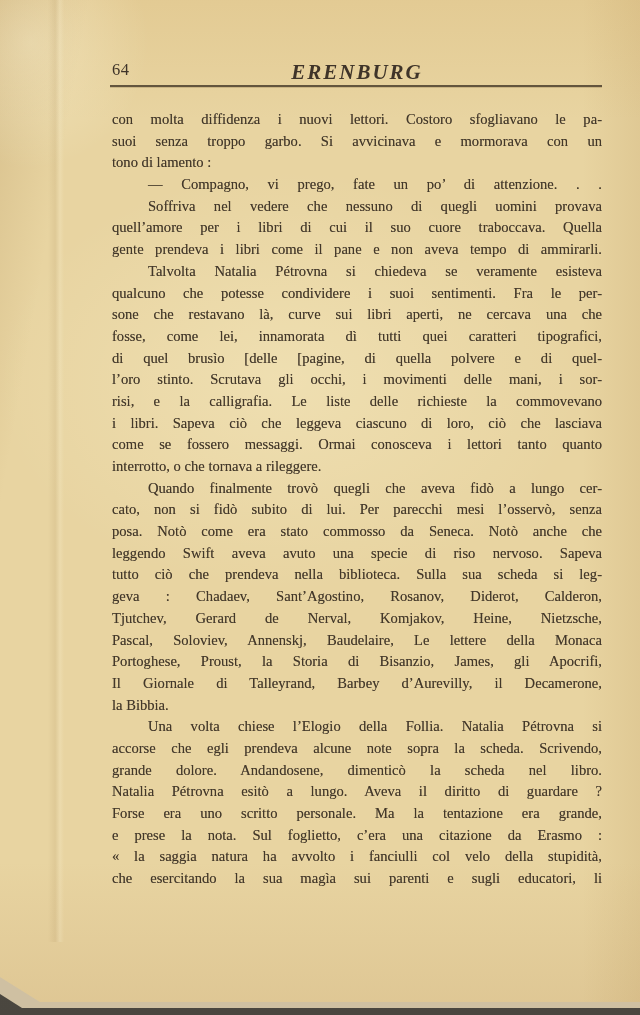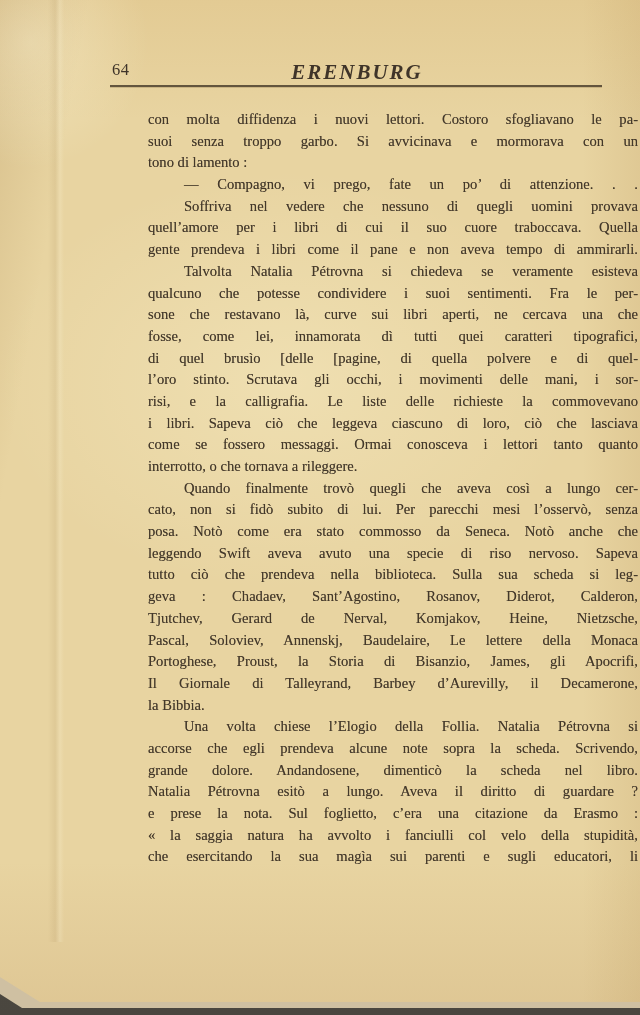--- a/index.html
+++ b/index.html
@@ -54,21 +54,20 @@
   .header-rule{
     position:absolute;top:85px;left:110px;width:492px;height:1.5px;
     background:rgba(66,54,38,0.8);
     box-shadow:0 1px 0 rgba(120,95,55,0.25);
   }
   .text-body{
     position:absolute;top:109px;left:112px;width:490px;
     font-size:14.6px;line-height:21.7px;
     color:#43382a;
     text-shadow:0 0 0.5px rgba(67,56,43,0.55);
-    margin-left:36px;
   }
   .para{margin:0;}
   .line{
     text-align:justify;text-align-last:justify;
     white-space:normal;height:21.7px;overflow:hidden;
   }
   .line.noj{text-align-last:left;}
   .line.ind{padding-left:36px;}
 </style>
 </head>
@@ -104,36 +103,37 @@
           <div class="line">sone che restavano là, curve sui libri aperti, ne cercava una che</div>
           <div class="line">fosse, come lei, innamorata dì tutti quei caratteri tipografici,</div>
           <div class="line">di quel brusìo [delle [pagine, di quella polvere e di quel-</div>
           <div class="line">l’oro stinto. Scrutava gli occhi, i movimenti delle mani, i sor-</div>
           <div class="line">risi, e la calligrafia. Le liste delle richieste la commovevano</div>
           <div class="line">i libri. Sapeva ciò che leggeva ciascuno di loro, ciò che lasciava</div>
           <div class="line">come se fossero messaggi. Ormai conosceva i lettori tanto quanto</div>
           <div class="line noj">interrotto, o che tornava a rileggere.</div>
         </div>
         <div class="para">
-          <div class="line ind">Quando finalmente trovò quegli che aveva così a lungo cer-</div>
+          <div class="line ind">Quando finalmente trovò quegli che aveva fidò a lungo cer-</div>
           <div class="line">cato, non si fidò subito di lui. Per parecchi mesi l’osservò, senza</div>
           <div class="line">posa. Notò come era stato commosso da Seneca. Notò anche che</div>
           <div class="line">leggendo Swift aveva avuto una specie di riso nervoso. Sapeva</div>
           <div class="line">tutto ciò che prendeva nella biblioteca. Sulla sua scheda si leg-</div>
           <div class="line">geva : Chadaev, Sant’Agostino, Rosanov, Diderot, Calderon,</div>
           <div class="line">Tjutchev, Gerard de Nerval, Komjakov, Heine, Nietzsche,</div>
           <div class="line">Pascal, Soloviev, Annenskj, Baudelaire, Le lettere della Monaca</div>
           <div class="line">Portoghese, Proust, la Storia di Bisanzio, James, gli Apocrifi,</div>
           <div class="line">Il Giornale di Talleyrand, Barbey d’Aurevilly, il Decamerone,</div>
           <div class="line noj">la Bibbia.</div>
         </div>
         <div class="para">
           <div class="line ind">Una volta chiese l’Elogio della Follia. Natalia Pétrovna si</div>
           <div class="line">accorse che egli prendeva alcune note sopra la scheda. Scrivendo,</div>
           <div class="line">grande dolore. Andandosene, dimenticò la scheda nel libro.</div>
           <div class="line">Natalia Pétrovna esitò a lungo. Aveva il diritto di guardare ?</div>
+          <div class="line">Forse era uno scritto personale. Ma la tentazione era grande,</div>
           <div class="line">e prese la nota. Sul foglietto, c’era una citazione da Erasmo :</div>
           <div class="line">« la saggia natura ha avvolto i fanciulli col velo della stupidità,</div>
           <div class="line">che esercitando la sua magìa sui parenti e sugli educatori, li</div>
         </div>
       </div>
   </div>
 </div>
 
 </body></html>

